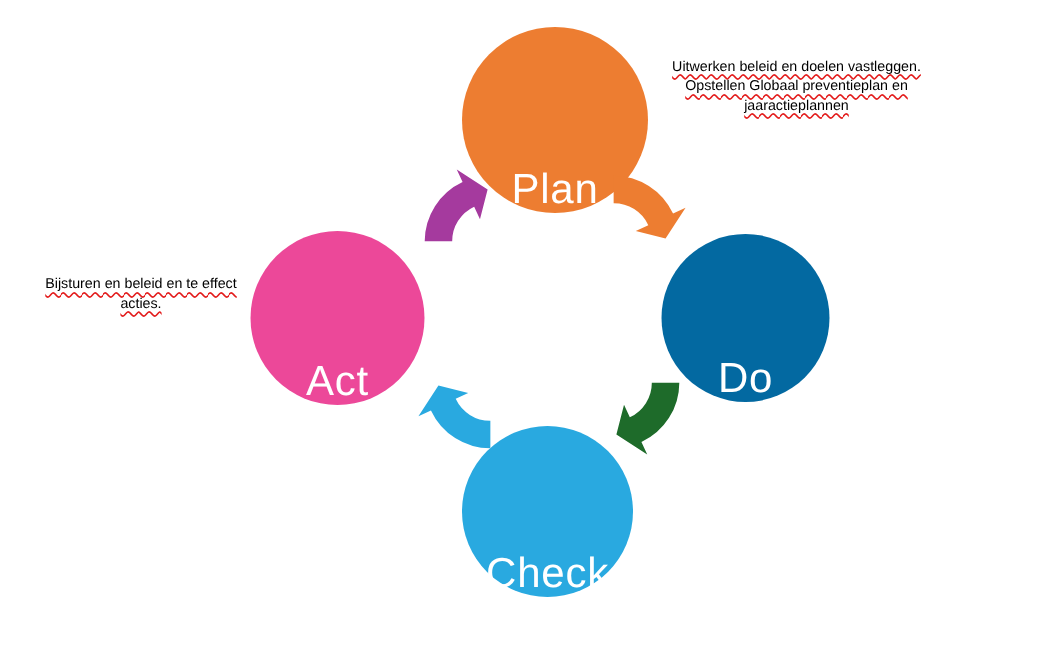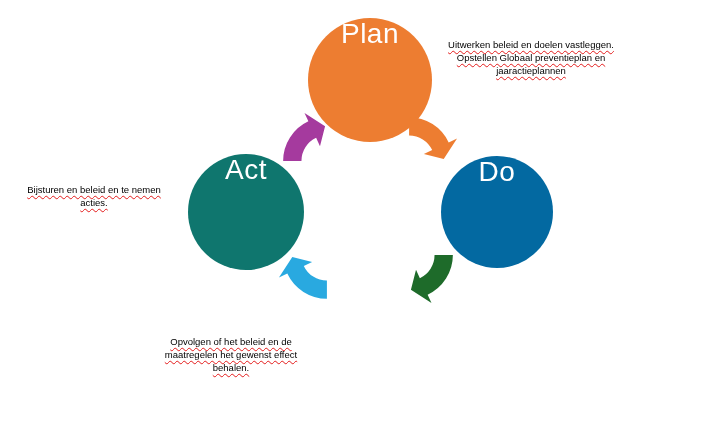--- a/index.html
+++ b/index.html
@@ -11,21 +11,21 @@
     width: 709px;
     height: 435px;
     background: #ffffff;
     overflow: hidden;
   }
 
   .node {
     position: absolute;
     border-radius: 50%;
     display: flex;
-    align-items: flex-start;
+    align-items: flex-end;
     justify-content: center;
   }
   .node-label {
     color: #ffffff;
     font-size: 28px;
     letter-spacing: 0.5px;
   }
 
   .arrow {
     position: absolute;
@@ -54,22 +54,25 @@
 <div class="canvas">
 
   <div class="node" style="left: 308px; top: 18px; width: 124px; height: 124px; background: rgb(237, 125, 49);">
     <span class="node-label">Plan</span>
   </div>
 
   <div class="node" style="left: 441px; top: 156px; width: 112px; height: 112px; background: #0369a1;">
     <span class="node-label">Do</span>
   </div>
 
+  <div class="node" style="left: 308px; top: 284px; width: 114px; height: 114px; background: rgb(41, 169, 224);">
+    <span class="node-label">Check</span>
+  </div>
 
-  <div class="node" style="left: 188px; top: 154px; width: 116px; height: 116px; background: #0f766e;">
+  <div class="node" style="left: 167px; top: 154px; width: 116px; height: 116px; background: #ec4899;">
     <span class="node-label">Act</span>
   </div>
 
   <svg class="arrow" style="left:404px; top:110px;" viewBox="5 8 55 55" aria-hidden="true">
     <path d="M 10 15 A 43 43 0 0 1 48.9 39.8 L 57.1 36 L 44 56.2 L 24.5 51.2 L 32.7 47.4 A 25 25 0 0 0 10 33 Z" fill="#ED7D31"></path>
   </svg>
 
   <svg class="arrow" style="left:404px; top:250px; transform:rotate(90deg);" viewBox="5 8 55 55" aria-hidden="true">
     <path d="M 10 15 A 43 43 0 0 1 48.9 39.8 L 57.1 36 L 44 56.2 L 24.5 51.2 L 32.7 47.4 A 25 25 0 0 0 10 33 Z" fill="#1E6B2A"></path>
   </svg>
@@ -78,17 +81,16 @@
     <path d="M 10 15 A 43 43 0 0 1 48.9 39.8 L 57.1 36 L 44 56.2 L 24.5 51.2 L 32.7 47.4 A 25 25 0 0 0 10 33 Z" fill="#29A9E0"></path>
   </svg>
 
   <svg class="arrow" style="left:276px; top:110px; transform:rotate(270deg);" viewBox="5 8 55 55" aria-hidden="true">
     <path d="M 10 15 A 43 43 0 0 1 48.9 39.8 L 57.1 36 L 44 56.2 L 24.5 51.2 L 32.7 47.4 A 25 25 0 0 0 10 33 Z" fill="#A53A9E"></path>
   </svg>
 
   <div class="note red-squiggle" style="left:447px; top:38px; width:168px;">Uitwerken beleid en doelen vastleggen. Opstellen Globaal preventieplan en jaaractieplannen</div>
 
 
-  <div class="note red-squiggle" style="left:25px; top:183px; width:138px;">Bijsturen en beleid en te nemen acties.</div>
+  <div class="note red-squiggle" style="left:25px; top:183px; width:138px;">Bijsturen en beleid en te effect acties.</div>
 
-  <div class="note red-squiggle" style="left:155px; top:335px; width:152px;">Opvolgen of het beleid en de maatregelen het gewenst effect behalen.</div>
 
 </div>
 
 </body></html>

